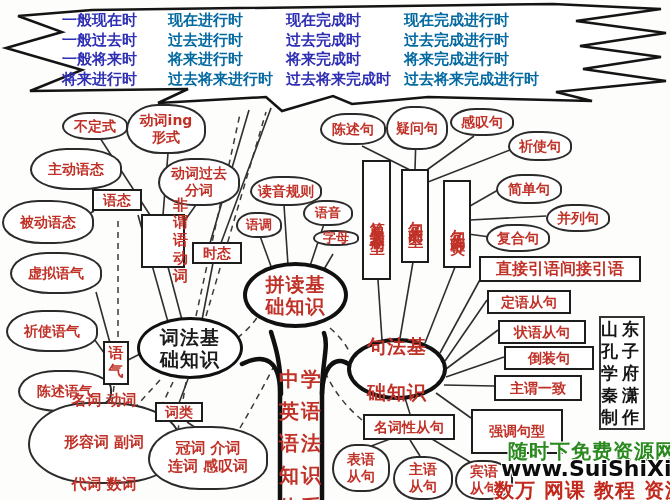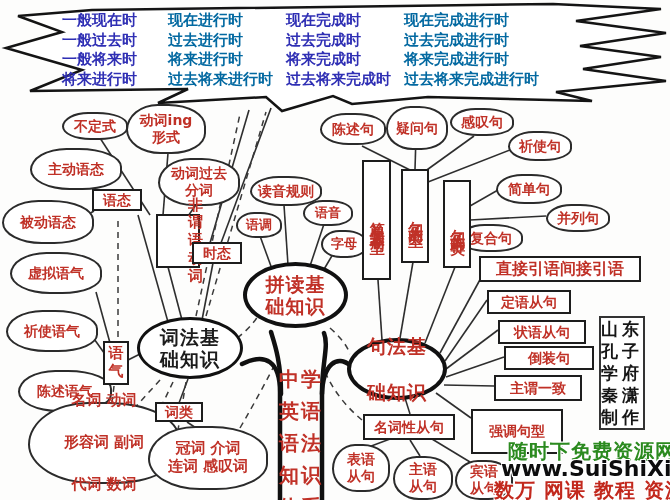--- a/index.html
+++ b/index.html
@@ -169,21 +169,21 @@
 
   <div class="node cloud" style="left:250px;top:176px;width:72px;height:30px;">
       <span>读音规则</span>
     </div>
   <div class="node cloud small" style="left:236px;top:212px;width:46px;height:26px;">
       <span>语调</span>
     </div>
   <div class="node cloud small" style="left:303px;top:200px;width:50px;height:26px;">
       <span>语音</span>
     </div>
-  <div class="node cloud small" style="left:321px;top:230px;width:46px;height:28px;">
+  <div class="node cloud small" style="left:313px;top:230px;width:46px;height:16px;">
       <span>字母</span>
     </div>
 
   <div class="node cloud" style="left:320px;top:113px;width:66px;height:32px;">
       <span>陈述句</span>
     </div>
   <div class="node cloud" style="left:386px;top:106px;width:62px;height:44px;">
       <span>疑问句</span>
     </div>
   <div class="node cloud" style="left:450px;top:108px;width:64px;height:28px;">
@@ -191,40 +191,40 @@
     </div>
   <div class="node cloud" style="left:508px;top:131px;width:64px;height:30px;">
       <span>祈使句</span>
     </div>
   <div class="node cloud" style="left:496px;top:174px;width:66px;height:30px;">
       <span>简单句</span>
     </div>
   <div class="node cloud" style="left:546px;top:204px;width:64px;height:28px;">
       <span>并列句</span>
     </div>
-  <div class="node cloud" style="left:459px;top:224px;width:64px;height:28px;">
+  <div class="node cloud" style="left:486px;top:224px;width:64px;height:28px;">
       <span>复合句</span>
     </div>
   <div class="node cloud" style="left:332px;top:444px;width:58px;height:48px;">
     <span>表语</span>
     <span>从句</span>
   </div>
   <div class="node cloud" style="left:393px;top:456px;width:60px;height:44px;">
     <span>主语</span>
     <span>从句</span>
   </div>
   <div class="node cloud" style="left:455px;top:460px;width:58px;height:40px;">
     <span>宾语</span>
     <span>从句</span>
   </div>
 
   <div class="node box" style="left:92px;top:189px;width:50px;height:22px;">
       <span>语态</span>
     </div>
-  <div class="node box" style="left:156px;top:214px;width:44px;height:54px;font-size:15px;padding-left:37px;">
+  <div class="node box" style="left:141px;top:214px;width:44px;height:54px;font-size:15px;padding-left:37px;">
     <span>非谓</span>
     <span>语动</span>
     <span>词</span>
   </div>
   <div class="node box" style="left:192px;top:242px;width:50px;height:22px;">
       <span>时态</span>
     </div>
   <div class="node box" style="left:103px;top:341px;width:26px;height:44px;font-size:15px;">
     <span>语</span>
     <span>气</span>

